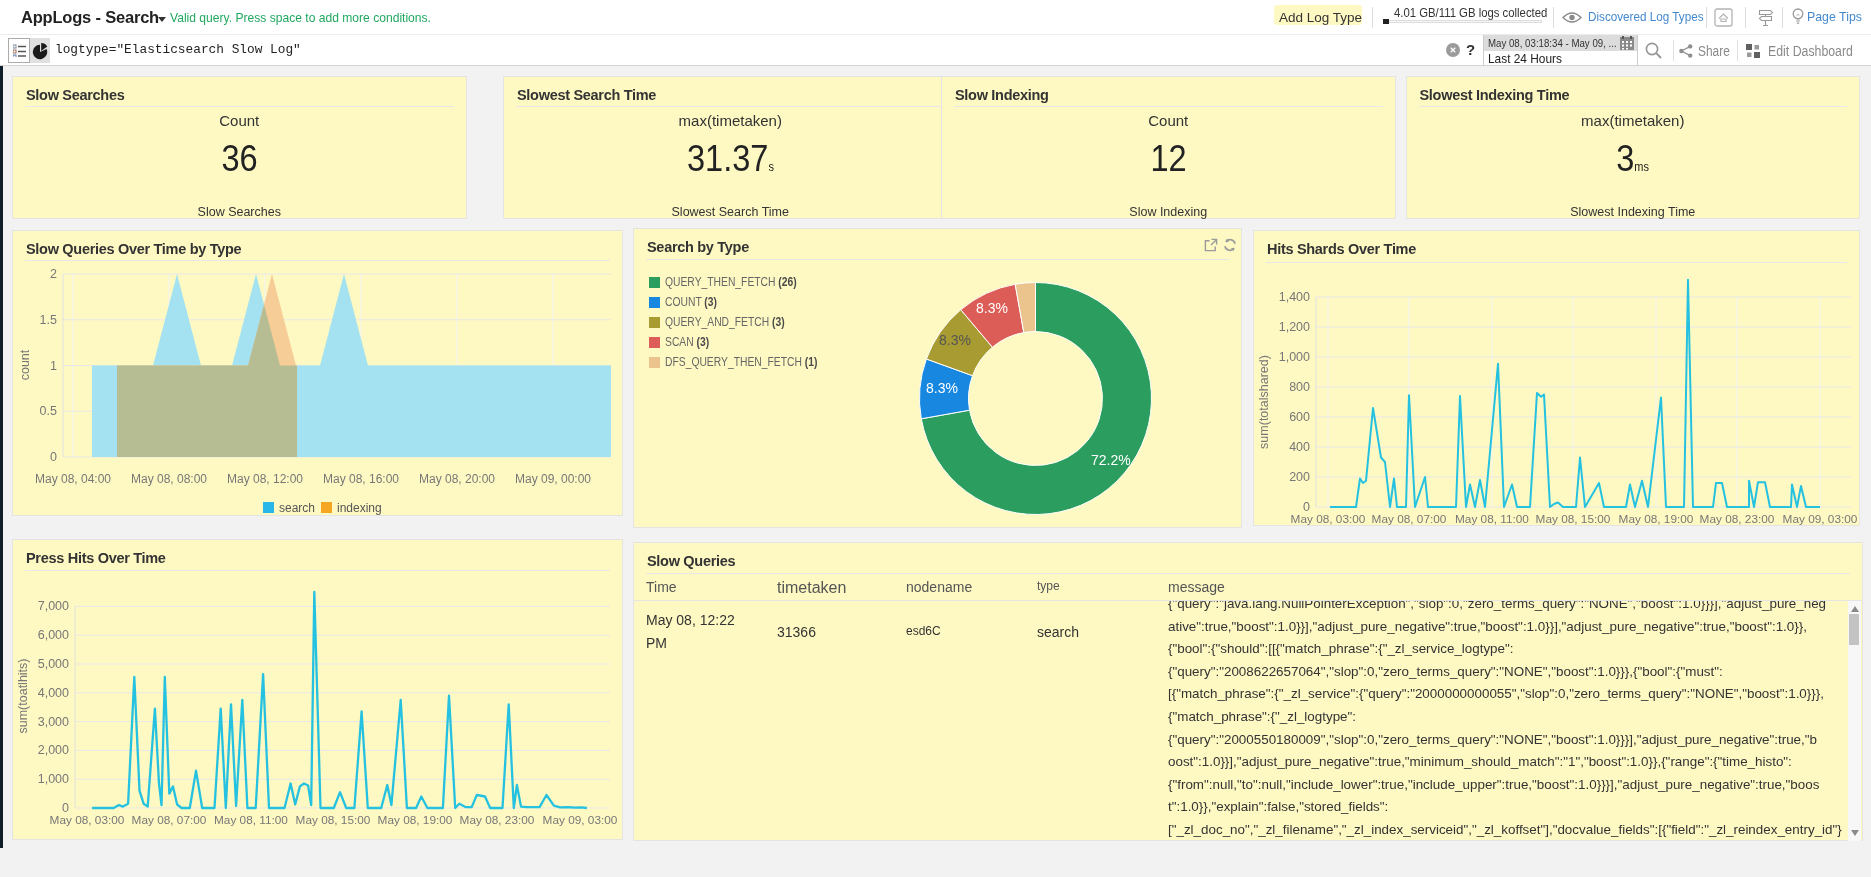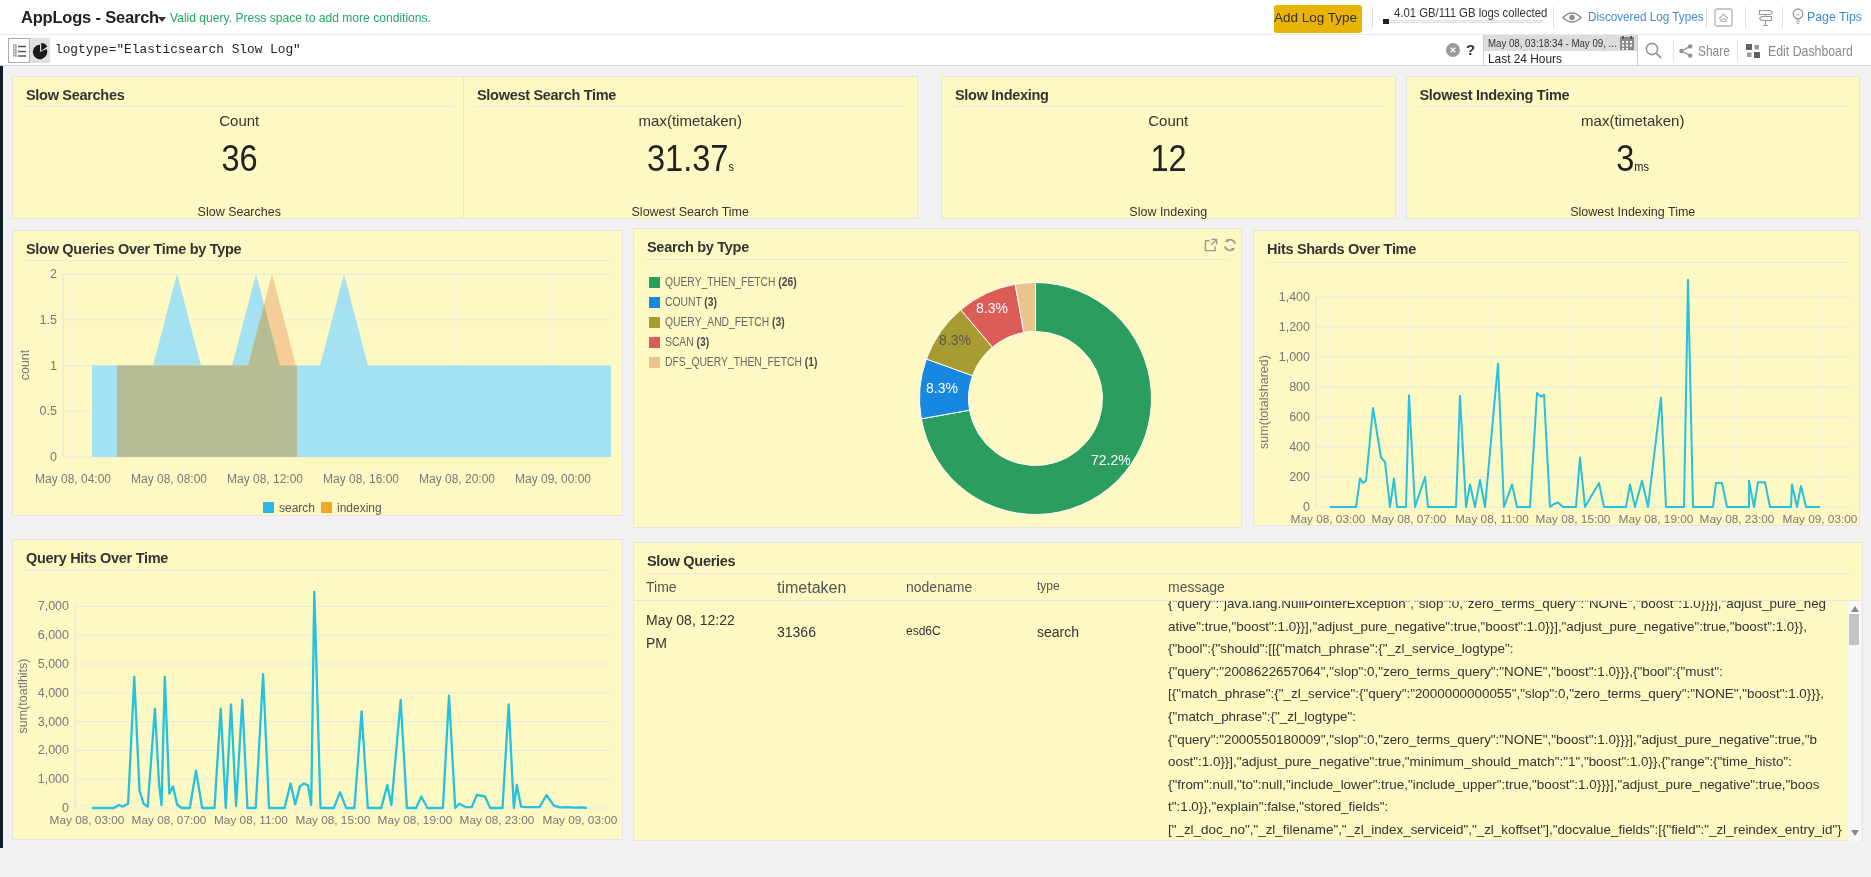--- a/index.html
+++ b/index.html
@@ -19,21 +19,21 @@
 .sep{position:absolute;width:1px;background:#ddd}
 .mline{height:22.6px;line-height:22.6px;font-size:13.4px;color:#333;white-space:nowrap}
 text{font-family:"Liberation Sans",sans-serif}
 </style></head>
 <body>
 
 <div class="hdr">
   <div class="abs" style="left:21px;top:8px;font-size:16.5px;color:#222;font-weight:600;letter-spacing:-0.2px">AppLogs - Search</div>
   <div class="abs" style="left:158px;top:17px;width:0;height:0;border-left:4px solid transparent;border-right:4px solid transparent;border-top:5px solid #333"></div>
   <div class="abs" style="left:170px;top:10px;font-size:13px;color:#21a860;transform:scaleX(0.93);transform-origin:0 0">Valid query. Press space to add more conditions.</div>
-  <div class="abs" style="left:1274px;top:5px;width:88px;height:28px;background:#eab308;border-radius:3px;text-align:left;line-height:26px;font-size:13.5px;color:#333">Add Log Type</div>
+  <div class="abs" style="left:1274px;top:5px;width:88px;height:20px;background:#fef9c3;border-radius:3px;text-align:right;line-height:26px;font-size:13.5px;color:#333">Add Log Type</div>
   <div class="sep" style="left:1372px;top:7px;height:21px"></div>
   <div class="sep" style="left:1553px;top:7px;height:21px"></div>
   <div class="abs" style="left:1394px;top:6px;font-size:12.6px;color:#333;transform:scaleX(0.9);transform-origin:0 0">4.01 GB/111 GB logs collected</div>
   <div class="abs" style="left:1384px;top:20px;width:158px;height:3px;background:#f5f5f5;border:1px solid #ddd"></div>
   <div class="abs" style="left:1383px;top:19px;width:6px;height:5px;background:#222"></div>
   <svg class="abs" style="left:1562px;top:11px" width="20" height="13" viewBox="0 0 20 13">
       <path d="M1 6.5 Q10 -2.5 19 6.5 Q10 15.5 1 6.5 Z" fill="none" stroke="#8a8a8a" stroke-width="1.4"></path>
       <circle cx="10" cy="6.5" r="2.7" fill="#8a8a8a"></circle>
     </svg>
   <div class="abs blue" style="left:1588px;top:9px;font-size:13px;transform:scaleX(0.9);transform-origin:0 0">Discovered Log Types</div>
@@ -121,21 +121,21 @@
 
 <div class="abs" style="left:0;top:66px;width:2.5px;height:782px;background:#101e29"></div>
 
 <div class="panel" style="left:12px;top:76px;width:454.5px;height:143px">
   <div class="ptitle">Slow Searches</div>
     <div class="pdiv"></div>
   <div class="cc statlbl">Count</div>
   <div class="cc statnum"><span class="sn">36</span></div>
   <div class="cc statfoot">Slow Searches</div>
 </div>
-<div class="panel" style="left:463px;top:76px;width:454.5px;height:143px">
+<div class="panel" style="left:503px;top:76px;width:454.5px;height:143px">
   <div class="ptitle">Slowest Search Time</div>
     <div class="pdiv"></div>
   <div class="cc statlbl">max(timetaken)</div>
   <div class="cc statnum"><span class="sn">31.37<span class="statunit">s</span></span></div>
   <div class="cc statfoot">Slowest Search Time</div>
 </div>
 <div class="panel" style="left:941px;top:76px;width:454.5px;height:143px">
   <div class="ptitle">Slow Indexing</div>
     <div class="pdiv"></div>
   <div class="cc statlbl">Count</div>
@@ -261,21 +261,21 @@
         <text x="319" y="292" text-anchor="middle" font-size="11.8" fill="#777">May 08, 15:00</text>
         <text x="402" y="292" text-anchor="middle" font-size="11.8" fill="#777">May 08, 19:00</text>
         <text x="483" y="292" text-anchor="middle" font-size="11.8" fill="#777">May 08, 23:00</text>
         <text x="566" y="292" text-anchor="middle" font-size="11.8" fill="#777">May 09, 03:00</text>
         <polyline points="76,276.0 102,276.0 106,247.5 109,252.0 112,249.8 119,177.0 127,226.5 131,231.0 136,276.0 140,247.5 143,276.0 152,276.0 155,164.2 161,276.0 171,246.0 174,276.0 202,276.0 206,165.0 212,276.0 216,253.5 221,276.0 226,249.0 231,276.0 244,132.8 250,276.0 258,253.5 263,276.0 276,276.0 283,162.0 287,165.8 290,163.5 296,276.0 300,273.0 304,271.5 309,276.0 322,276.0 326,226.5 331,276.0 345,252.0 350,276.0 372,276.0 376,253.5 381,276.0 388,249.8 394,276.0 407,166.5 412,276.0 430,276.0 434,48.8 439,276.0 459,276.0 462,252.0 468,252.0 473,276.0 495,276.0 495,249.8 500,276.0 504,251.2 511,251.2 516,276.0 537,276.0 538,253.5 543,276.0 547,255.0 552,276.0 566,276.0" fill="none" stroke="#25c1e0" stroke-width="2" stroke-linejoin="round"></polyline>
       </svg>
     </div>
 </div>
 
 <div class="panel" style="left:12px;top:539px;width:611px;height:301px">
-  <div class="ptitle">Query Hits Over Time</div>
+  <div class="ptitle">Press Hits Over Time</div>
     <div class="pdiv" style="top:30px"></div>
   <div class="abs" style="left:0;top:0;width:611px;height:301px">
       <svg width="611" height="301" style="position:absolute;left:0;top:0">
         <line x1="62" y1="268.0" x2="597" y2="268.0" stroke="#e7e7e7" stroke-width="1"></line>
         <text x="56" y="272.0" text-anchor="end" font-size="12.5" fill="#777">0</text>
         <line x1="62" y1="239.2" x2="597" y2="239.2" stroke="#e7e7e7" stroke-width="1"></line>
         <text x="56" y="243.2" text-anchor="end" font-size="12.5" fill="#777">1,000</text>
         <line x1="62" y1="210.4" x2="597" y2="210.4" stroke="#e7e7e7" stroke-width="1"></line>
         <text x="56" y="214.4" text-anchor="end" font-size="12.5" fill="#777">2,000</text>
         <line x1="62" y1="181.6" x2="597" y2="181.6" stroke="#e7e7e7" stroke-width="1"></line>

